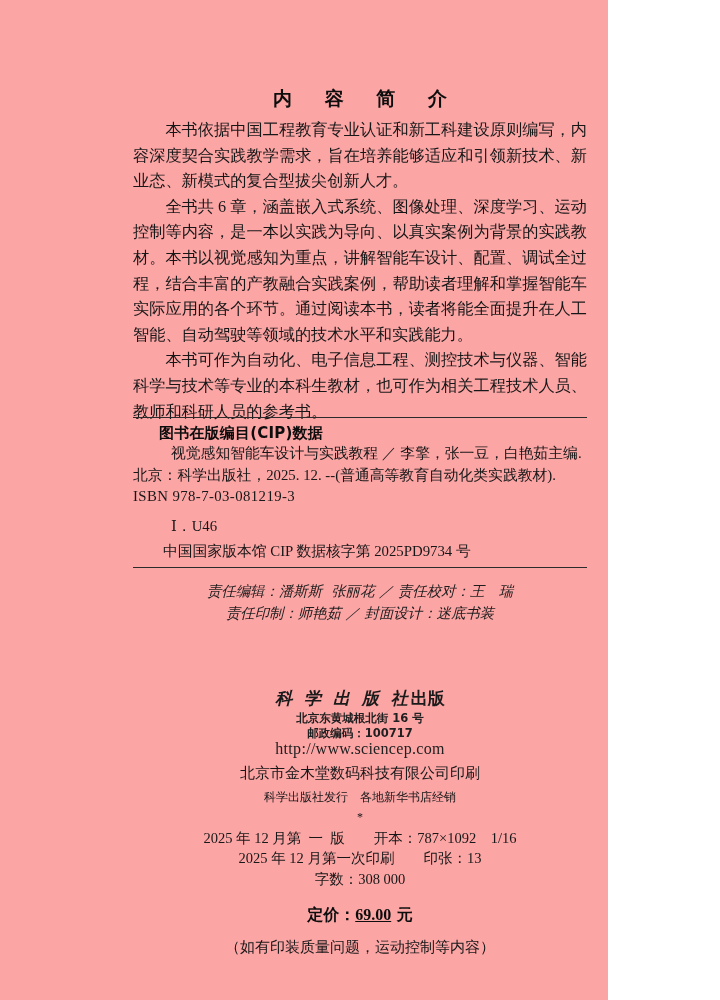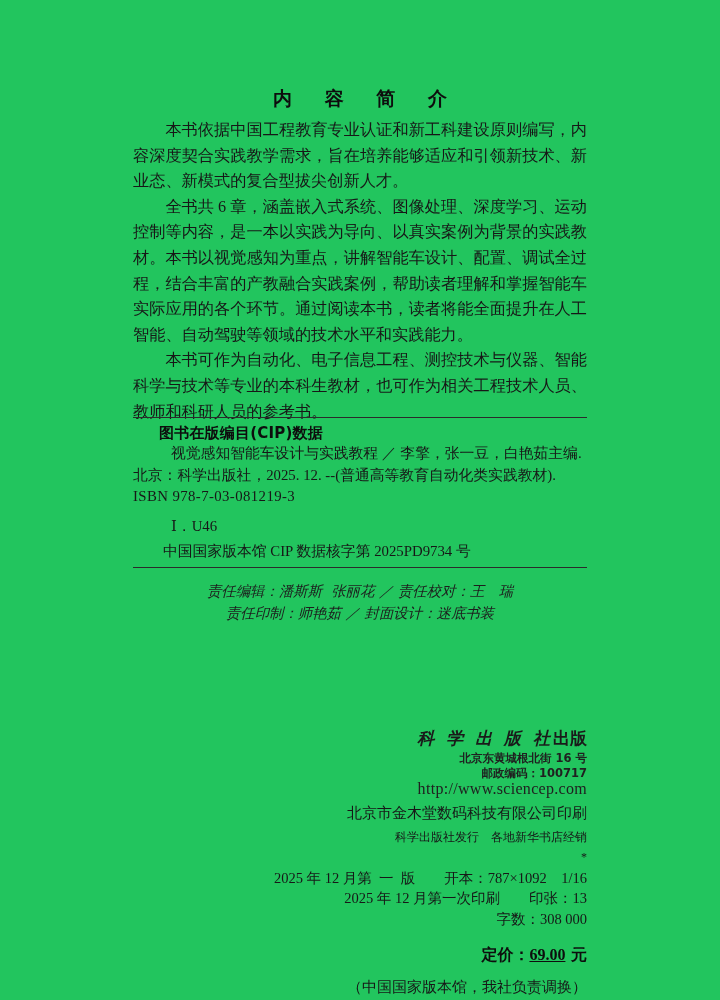--- a/index.html
+++ b/index.html
@@ -9,24 +9,24 @@
   }
   body {
     width: 720px;
     height: 1000px;
     font-family: "Liberation Serif", "DejaVu Serif", serif;
     color: #1a1a1a;
     -webkit-font-smoothing: antialiased;
   }
   .page {
     position: relative;
-    width: 720px;
+    width: 608px;
     height: 1000px;
     overflow: hidden;
-    background: #22c55e;
+    background: #fca5a5;
   }
 
   
   .content {
     position: absolute;
     left: 133px;
     top: 0;
     width: 454px;
   }
 
@@ -114,23 +114,23 @@
     font-style: italic;
     color: #1d1d1d;
     padding-top: 12px;
   }
   .credits-inner .crow { white-space: pre; }
 
   
   .imprint {
     position: absolute;
     left: 0;
-    top: 728px;
-    width: 454px;
-    text-align: right;
+    top: 688px;
+    width: 454px;
+    text-align: center;
     color: #1a1a1a;
   }
   .pub-name {
     font-size: 17px;
     font-weight: bold;
     font-family: "DejaVu Serif", "Liberation Serif", serif;
     font-style: italic;
     letter-spacing: 3px;
     white-space: pre;
     line-height: 20px;
@@ -257,17 +257,17 @@
       <div class="star">*</div>
 
       <div class="printrun">
         <div class="pr-row">2025 年 12 月第  一  版　　开本：787×1092　1/16</div>
         <div class="pr-row">2025 年 12 月第一次印刷　　印张：13</div>
       </div>
       <div class="wordcount">字数：308 000</div>
 
       <div class="price"><span>定价：</span><span class="num">69.00</span><span> 元</span></div>
 
-      <div class="notice">（中国国家版本馆，我社负责调换）</div>
+      <div class="notice">（如有印装质量问题，运动控制等内容）</div>
     </div>
 
   </div>
 </div>
 
 </body></html>

